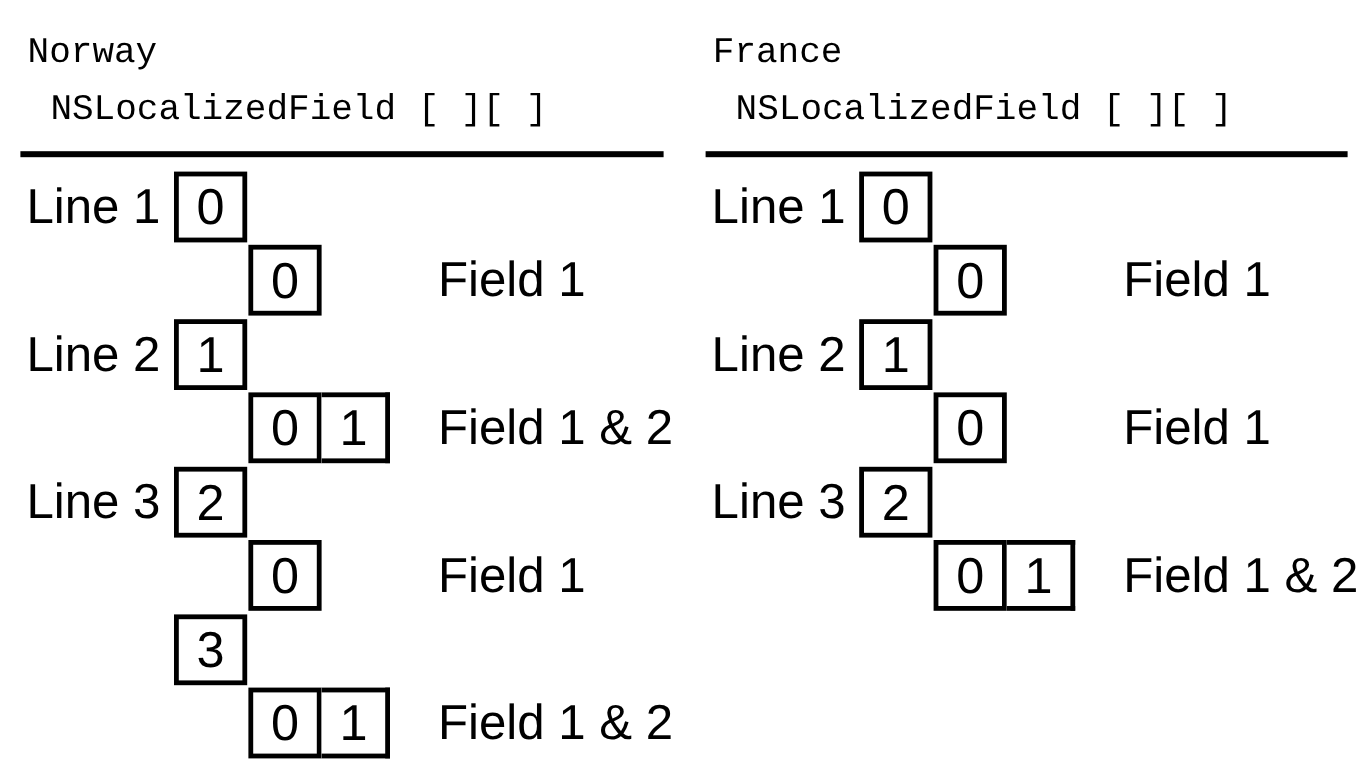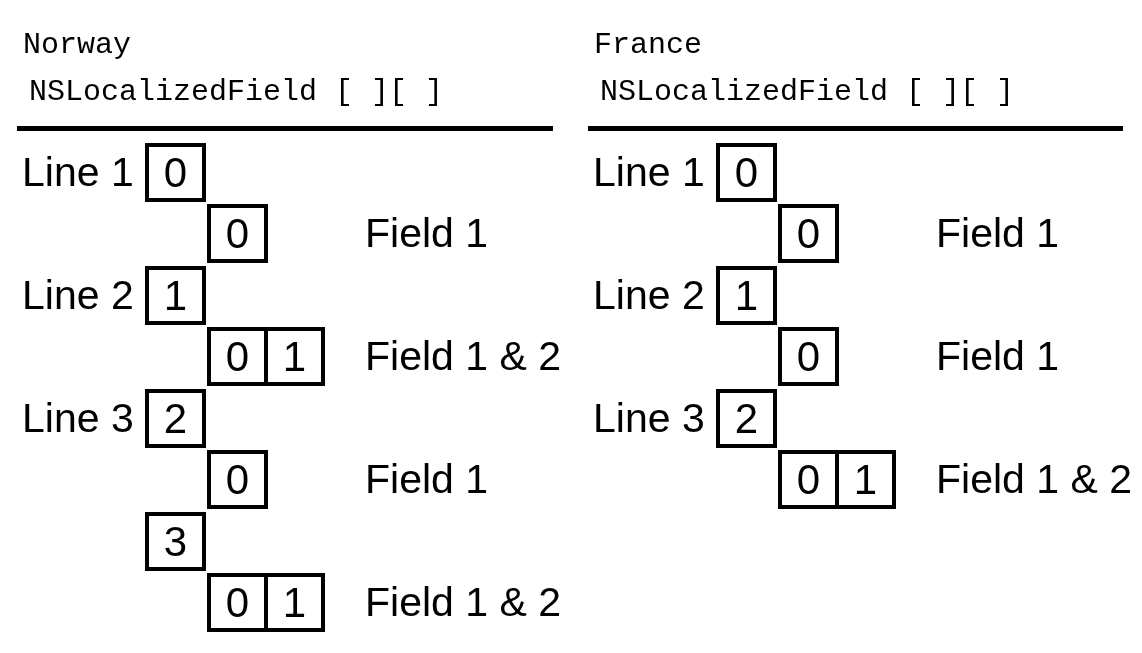--- a/index.html
+++ b/index.html
@@ -6,21 +6,21 @@
   html, body { background:#ffffff; }
   body {
     width:1142px; height:653px; position:relative; overflow:hidden;
     font-family:"Liberation Sans", sans-serif; color:#000000;
   }
   .column { position:absolute; top:0; width:571px; height:653px; }
   .col-norway { left:0; }
   .col-france { left:571px; }
 
   .title { position:absolute; left:23px; top:22px; font-size:30px; line-height:47px; white-space:nowrap;font-family:Liberation Mono, monospace; }
-  .title .structure { margin-left:6px; }
+  .title .structure { margin-left:19px; }
 
   .rule { position:absolute; left:17px; top:126px; height:5px; background:#000000; }
   .rule-n { width:536px; }
   .rule-f { width:535px; }
 
   .row { position:absolute; left:0; height:59px; width:571px; }
   .row-label { position:absolute; top:0; font-size:41px; line-height:59px; white-space:nowrap; }
   .line-label { left:22px; }
   .field-label { left:365px; }
 

